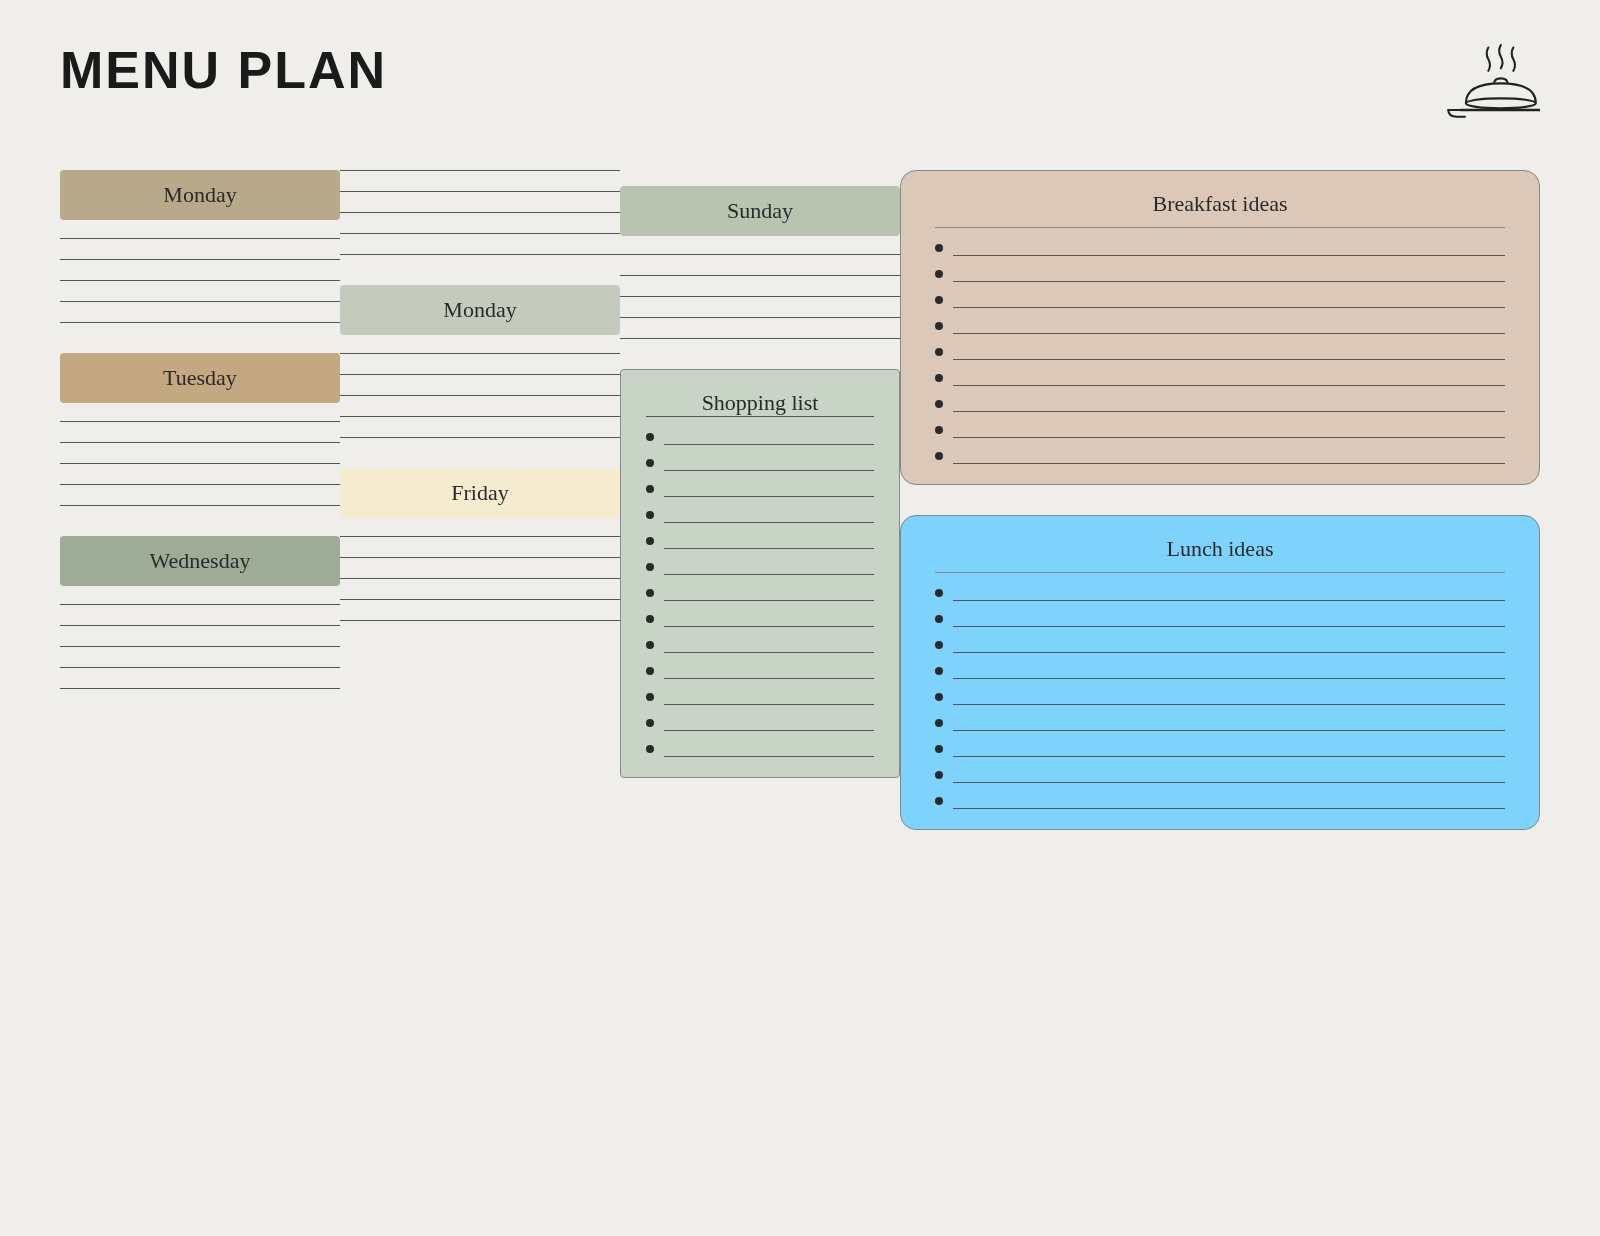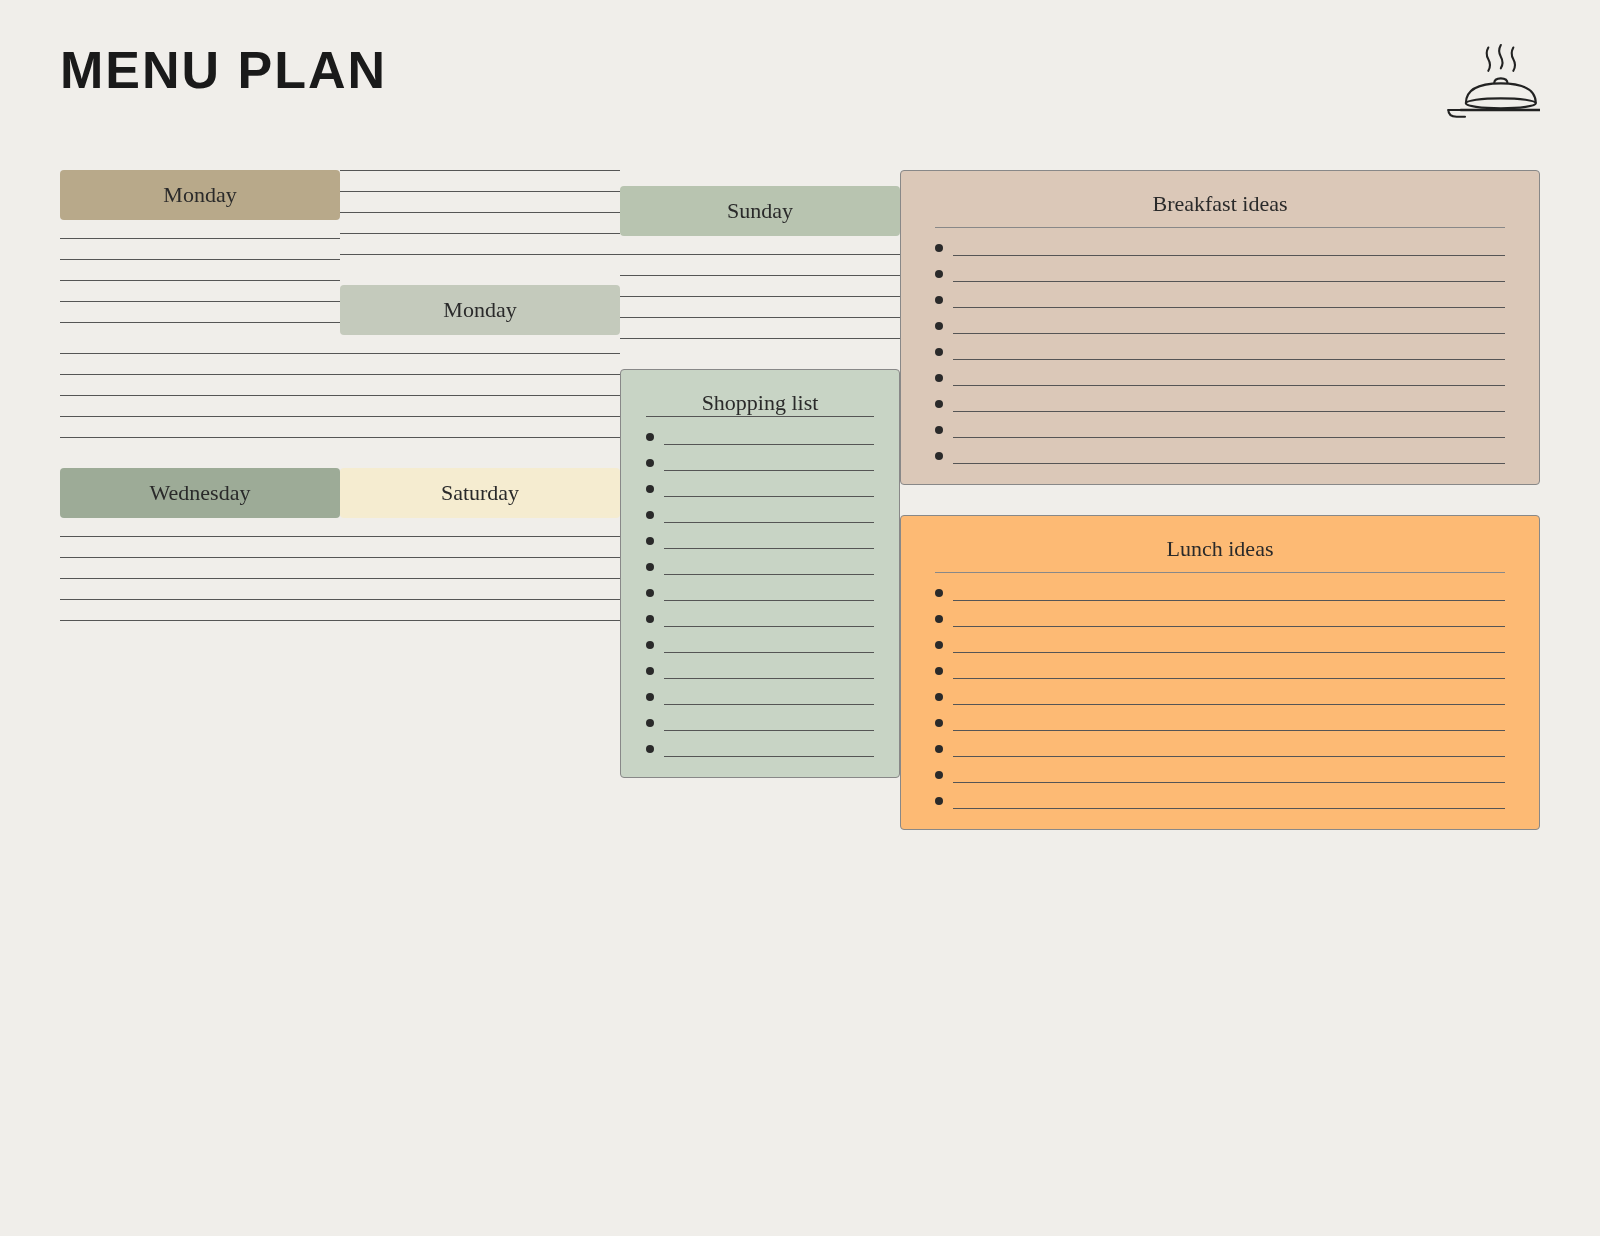--- a/index.html
+++ b/index.html
@@ -81,26 +81,26 @@
 
     
     .right-column {
       display: flex;
       flex-direction: column;
       gap: 30px;
     }
 
     .ideas-box {
       border: 1.5px solid #888;
-      border-radius: 4px;
+      border-radius: 16px;
       padding: 20px 34px;
     }
 
     .breakfast-box { background: #dbc8b8; }
-    .lunch-box { background: #fdba74; }
+    .lunch-box { background: #7dd3fc; }
 
     .ideas-title {
       font-size: 22px;
       font-weight: 500;
       text-align: center;
       color: #2a2a2a;
       margin-bottom: 16px;
       padding-bottom: 10px;
       border-bottom: 1.5px solid #888;
       font-family: 'Georgia', serif;
@@ -186,20 +186,21 @@
       <div class="day-label monday-label">Monday</div>
       <div class="day-lines">
         <div class="day-line"></div>
         <div class="day-line"></div>
         <div class="day-line"></div>
         <div class="day-line"></div>
         <div class="day-line"></div>
       </div>
     </div>
     <div class="day-section">
+      <div class="day-label tuesday-label">Tuesday</div>
       <div class="day-lines">
         <div class="day-line"></div>
         <div class="day-line"></div>
         <div class="day-line"></div>
         <div class="day-line"></div>
         <div class="day-line"></div>
       </div>
     </div>
     <div class="day-section">
       <div class="day-label wednesday-label">Wednesday</div>
@@ -227,21 +228,21 @@
       <div class="day-label friday-label">Monday</div>
       <div class="day-lines">
         <div class="day-line"></div>
         <div class="day-line"></div>
         <div class="day-line"></div>
         <div class="day-line"></div>
         <div class="day-line"></div>
       </div>
     </div>
     <div class="day-section">
-      <div class="day-label saturday-label">Saturday</div>
+      <div class="day-label saturday-label">Friday</div>
       <div class="day-lines">
         <div class="day-line"></div>
         <div class="day-line"></div>
         <div class="day-line"></div>
         <div class="day-line"></div>
         <div class="day-line"></div>
       </div>
     </div>
   </div>
 

